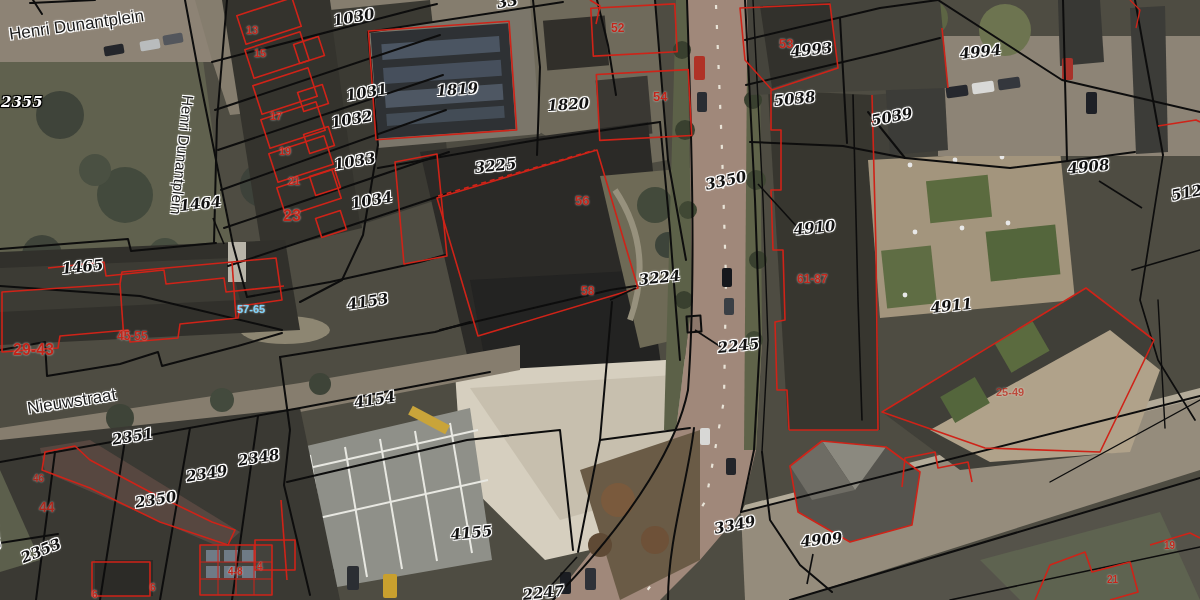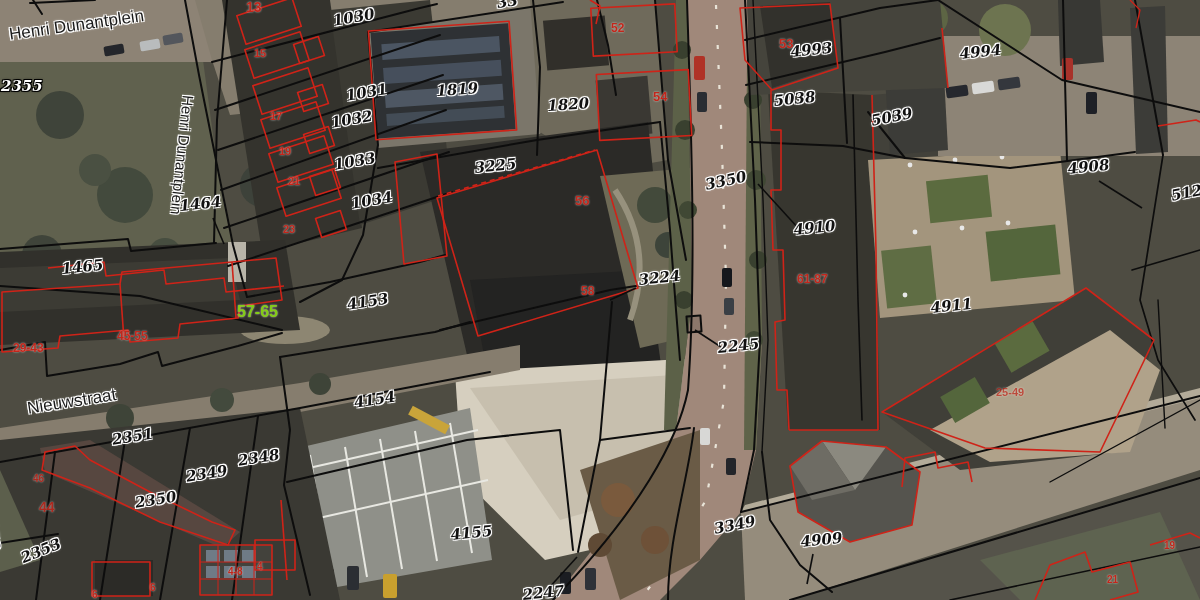--- a/index.html
+++ b/index.html
@@ -332,21 +332,21 @@
         <line x1="813" y1="554" x2="807" y2="584"></line>
         <line x1="799" y1="229" x2="758" y2="184"></line>
         <line x1="1099" y1="181" x2="1142" y2="208"></line>
       </g>
   </svg>
 
   <div id="labels">
       <span class="street-label" style="left: 8px; top: 26px; color: rgb(27, 27, 27); transform: rotate(-8deg); font-size: 17px;">Henri Dunantplein</span>
       <span class="street-label" style="left: 196px; top: 96px; color: rgb(27, 27, 27); transform: rotate(96deg); font-size: 15px;">Henri Dunantplein</span>
       <span class="street-label" style="left: 26px; top: 400px; color: rgb(27, 27, 27); transform: rotate(-9deg); font-size: 17px;">Nieuwstraat</span>
-      <span class="parcel-label inverse" style="left: 1px; top: 79px; color: rgb(255, 255, 255); font-size: 15px;">2355</span>
+      <span class="parcel-label inverse" style="left: 1px; top: 95px; color: rgb(255, 255, 255); font-size: 15px;">2355</span>
       <span class="parcel-label" style="left: 496px; top: -4px; color: rgb(17, 17, 17); transform: rotate(-8deg); font-size: 15px;">33</span>
       <span class="parcel-label" style="left: 332px; top: 14px; color: rgb(17, 17, 17); transform: rotate(-10deg); font-size: 15px;">1030</span>
       <span class="parcel-label" style="left: 345px; top: 89px; color: rgb(17, 17, 17); transform: rotate(-10deg); font-size: 15px;">1031</span>
       <span class="parcel-label" style="left: 330px; top: 116px; color: rgb(17, 17, 17); transform: rotate(-10deg); font-size: 15px;">1032</span>
       <span class="parcel-label" style="left: 333px; top: 158px; color: rgb(17, 17, 17); transform: rotate(-10deg); font-size: 15px;">1033</span>
       <span class="parcel-label" style="left: 350px; top: 197px; color: rgb(17, 17, 17); transform: rotate(-10deg); font-size: 15px;">1034</span>
       <span class="parcel-label" style="left: 436px; top: 84px; color: rgb(17, 17, 17); transform: rotate(-4deg); font-size: 15px;">1819</span>
       <span class="parcel-label" style="left: 547px; top: 99px; color: rgb(17, 17, 17); transform: rotate(-4deg); font-size: 15px;">1820</span>
       <span class="parcel-label" style="left: 474px; top: 161px; color: rgb(17, 17, 17); transform: rotate(-6deg); font-size: 15px;">3225</span>
       <span class="parcel-label" style="left: 638px; top: 273px; color: rgb(17, 17, 17); transform: rotate(-6deg); font-size: 15px;">3224</span>
@@ -367,35 +367,35 @@
       <span class="parcel-label" style="left: 713px; top: 522px; color: rgb(17, 17, 17); transform: rotate(-11deg); font-size: 15px;">3349</span>
       <span class="parcel-label" style="left: 800px; top: 535px; color: rgb(17, 17, 17); transform: rotate(-6deg); font-size: 15px;">4909</span>
       <span class="parcel-label" style="left: 793px; top: 223px; color: rgb(17, 17, 17); transform: rotate(-6deg); font-size: 15px;">4910</span>
       <span class="parcel-label" style="left: 930px; top: 301px; color: rgb(17, 17, 17); transform: rotate(-6deg); font-size: 15px;">4911</span>
       <span class="parcel-label" style="left: 1067px; top: 162px; color: rgb(17, 17, 17); transform: rotate(-6deg); font-size: 15px;">4908</span>
       <span class="parcel-label" style="left: 1170px; top: 189px; color: rgb(17, 17, 17); transform: rotate(-11deg); font-size: 15px;">5124</span>
       <span class="parcel-label" style="left: 790px; top: 45px; color: rgb(17, 17, 17); transform: rotate(-6deg); font-size: 15px;">4993</span>
       <span class="parcel-label" style="left: 959px; top: 47px; color: rgb(17, 17, 17); transform: rotate(-6deg); font-size: 15px;">4994</span>
       <span class="parcel-label" style="left: 773px; top: 94px; color: rgb(17, 17, 17); transform: rotate(-6deg); font-size: 15px;">5038</span>
       <span class="parcel-label" style="left: 870px; top: 114px; color: rgb(17, 17, 17); transform: rotate(-11deg); font-size: 15px;">5039</span>
-      <span class="house-number" style="left: 246px; top: 0; color: rgb(193, 38, 27); font-size: 14px;">13</span>
+      <span class="house-number" style="left: 246px; top: 25px; color: rgb(193, 38, 27); font-size: 11px;">13</span>
       <span class="house-number" style="left: 254px; top: 48px; color: rgb(193, 38, 27); font-size: 11px;">15</span>
       <span class="house-number" style="left: 270px; top: 111px; color: rgb(193, 38, 27); font-size: 11px;">17</span>
       <span class="house-number" style="left: 279px; top: 146px; color: rgb(193, 38, 27); font-size: 11px;">19</span>
       <span class="house-number" style="left: 288px; top: 176px; color: rgb(193, 38, 27); font-size: 11px;">21</span>
-      <span class="house-number" style="left: 283px; top: 224px; color: rgb(193, 38, 27); font-size: 11px;">23</span>
+      <span class="house-number" style="left: 283px; top: 208px; color: rgb(193, 38, 27); font-size: 16px;">23</span>
       <span class="house-number" style="left: 611px; top: 22px; color: rgb(193, 38, 27); font-size: 12px;">52</span>
       <span class="house-number" style="left: 779px; top: 37px; color: rgb(193, 38, 27); font-size: 13px;">53</span>
       <span class="house-number" style="left: 653px; top: 90px; color: rgb(193, 38, 27); font-size: 13px;">54</span>
       <span class="house-number" style="left: 562px; top: 194px; color: rgb(193, 38, 27); font-size: 13px; padding-left: 13px;">56</span>
       <span class="house-number" style="left: 581px; top: 285px; color: rgb(193, 38, 27); font-size: 12px;">58</span>
       <span class="house-number" style="left: 797px; top: 273px; color: rgb(193, 38, 27); font-size: 12px;">61-87</span>
-      <span class="house-number" style="left: 13px; top: 342px; color: rgb(193, 38, 27); font-size: 12px;">29-43</span>
+      <span class="house-number" style="left: 13px; top: 342px; color: rgb(193, 38, 27); font-size: 16px;">29-43</span>
       <span class="house-number" style="left: 117px; top: 310px; color: rgb(193, 38, 27); font-size: 12px; margin-top: 20px;">45-55</span>
-      <span class="house-number" style="left: 206px; top: 304px; color: #84cc16; font-size: 16px; padding-left: 31px;">57-65</span>
+      <span class="house-number" style="left: 206px; top: 304px; color: #7dd3fc; font-size: 11px; padding-left: 31px;">57-65</span>
       <span class="house-number" style="left: 996px; top: 387px; color: rgb(193, 38, 27); font-size: 11px; opacity: 0.7;">25-49</span>
       <span class="house-number" style="left: 33px; top: 474px; color: rgb(193, 38, 27); font-size: 10px; opacity: 0.85;">46</span>
       <span class="house-number" style="left: 39px; top: 500px; color: rgb(193, 38, 27); font-size: 14px; opacity: 0.85;">44</span>
       <span class="house-number" style="left: 228px; top: 567px; color: rgb(193, 38, 27); font-size: 10px;">4-8</span>
       <span class="house-number" style="left: 257px; top: 562px; color: rgb(193, 38, 27); font-size: 10px;">4</span>
       <span class="house-number" style="left: 150px; top: 583px; color: rgb(193, 38, 27); font-size: 10px;">6</span>
       <span class="house-number" style="left: 92px; top: 590px; color: rgb(193, 38, 27); font-size: 10px;">6</span>
       <span class="house-number" style="left: 1107px; top: 575px; color: rgb(193, 38, 27); font-size: 10px;">21</span>
       <span class="house-number" style="left: 1164px; top: 541px; color: rgb(193, 38, 27); font-size: 10px;">19</span>
     </div>

